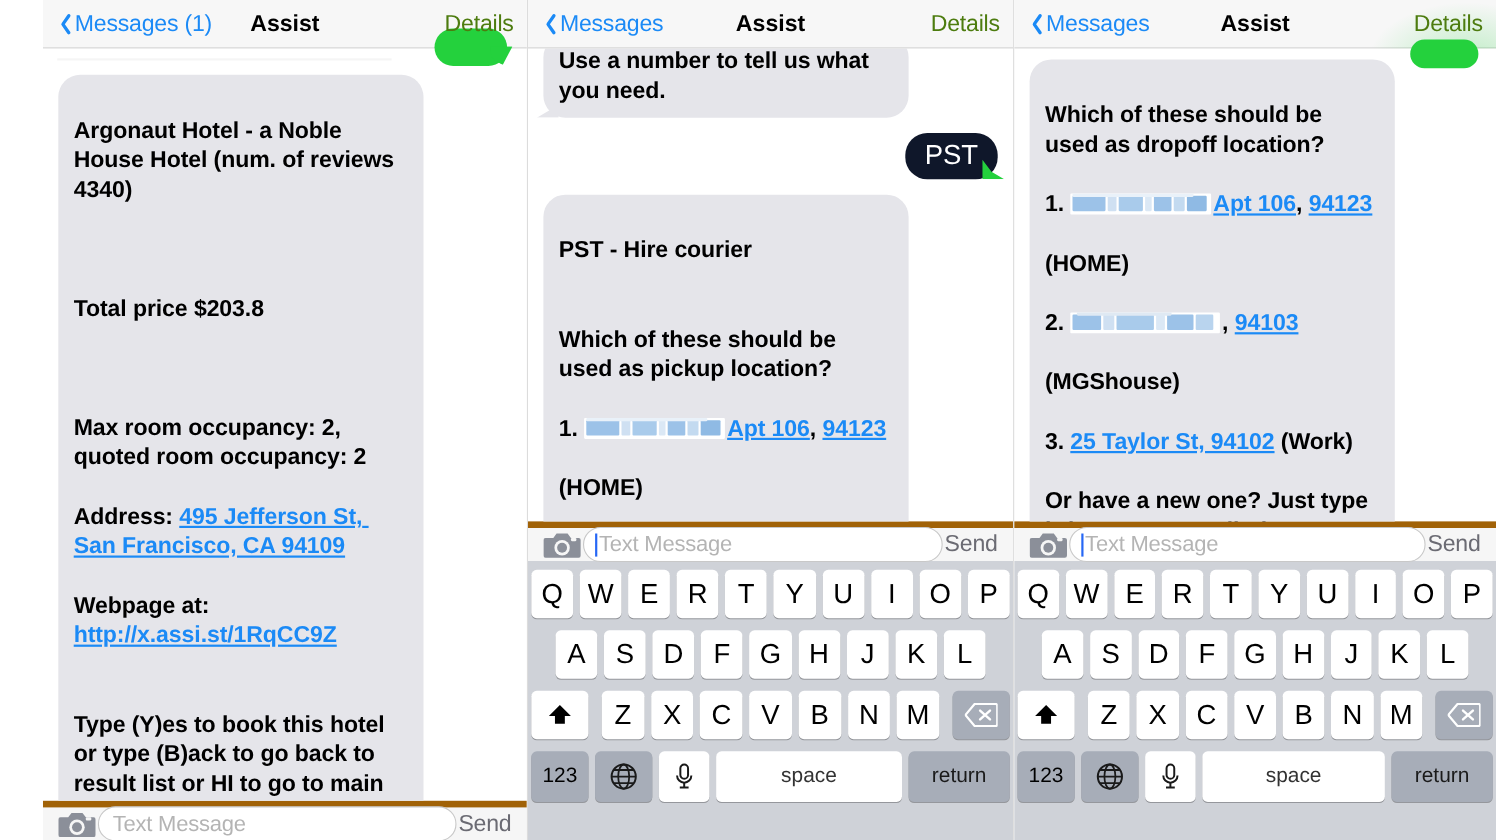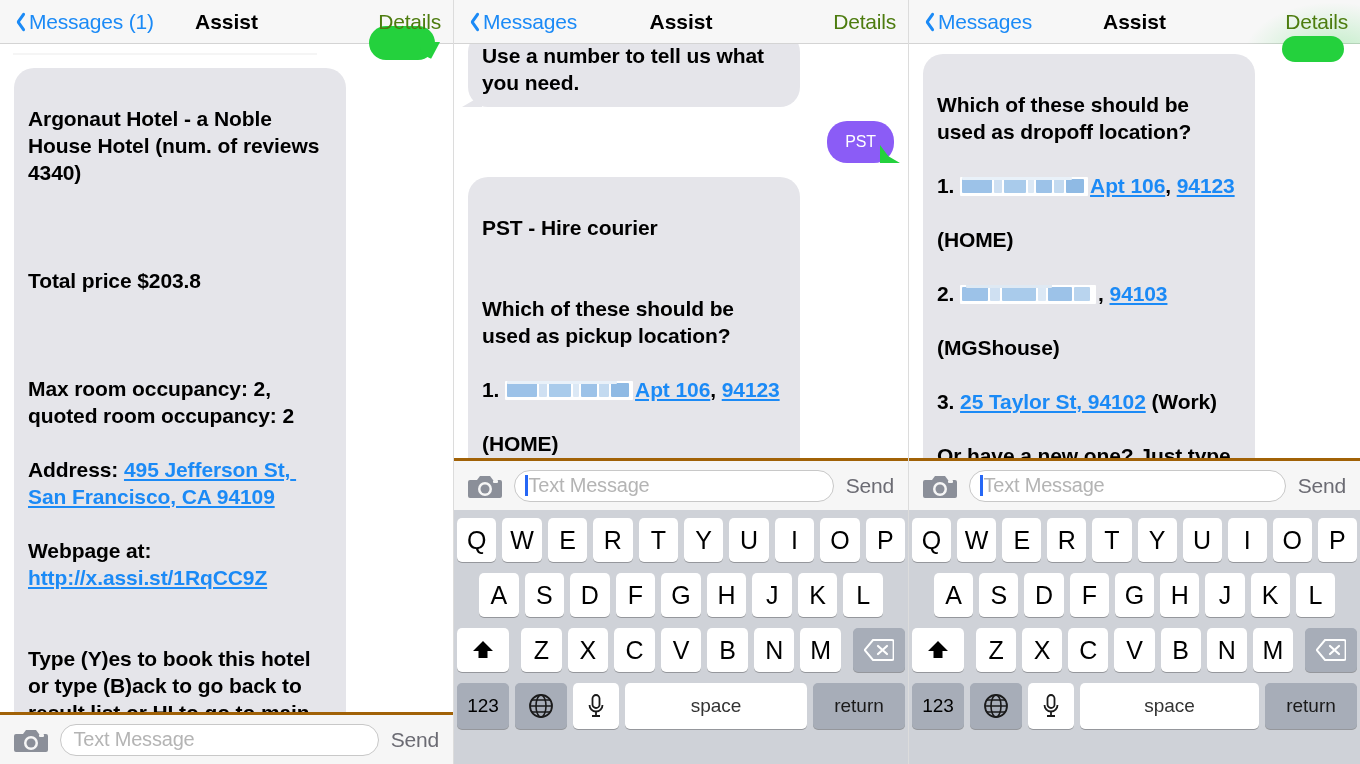--- a/index.html
+++ b/index.html
@@ -8,20 +8,21 @@
     overflow: hidden;
     background: #ffffff;
     font-family: "Liberation Sans", sans-serif;
     -webkit-font-smoothing: antialiased;
   }
 
   .screens {
     display: flex;
     width: 1360px;
     height: 764px;
+    padding-left: 39px;
   }
 
   .panel {
     position: relative;
     height: 764px;
     background: #ffffff;
     overflow: hidden;
     display: flex;
     flex-direction: column;
   }
@@ -152,24 +153,24 @@
   }
   .bubble.gray::after {
     content: "";
     position: absolute;
     left: -6px; bottom: 0px;
     width: 20px; height: 18px;
     background: #e5e5ea;
     clip-path: polygon(100% 0, 100% 100%, 0 100%, 58% 62%);
   }
   .bubble.green {
-    background: #8b5cf6;
+    background: #0f172a;
     color: #fff;
     padding: 7px 18px 8px 18px;
-    font-size: 16px;
+    font-size: 25px;
   }
   .bubble.green::after {
     content: "";
     position: absolute;
     right: -6px; bottom: 0px;
     width: 20px; height: 18px;
     background: #24d13d;
     clip-path: polygon(0 0, 0 100%, 100% 100%, 42% 62%);
   }
 
@@ -206,27 +207,27 @@
     position: absolute;
     top: 2px;
     height: 14px;
     display: block;
     border-radius: 1px;
   }
 
   
   .inputbar {
     flex: 0 0 auto;
-    height: 52px;
+    height: 36px;
     background: #f6f6f6;
-    border-top: 3px solid #a16207;
+    border-top: 6px solid #a16207;
     display: flex;
     align-items: center;
     padding: 0 14px;
-    gap: 12px;
+    gap: 2px;
   }
   .camera {
     width: 34px; height: 28px;
     flex: 0 0 34px;
     position: relative;
   }
   .textfield {
     flex: 1 1 auto;
     height: 32px;
     border: 1px solid #c8c8c8;

